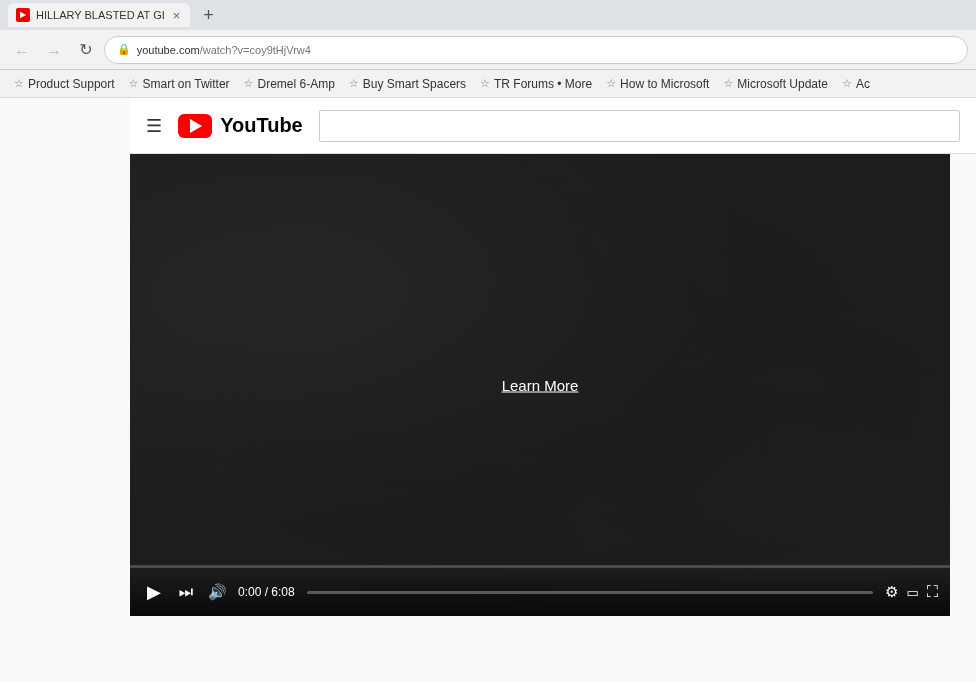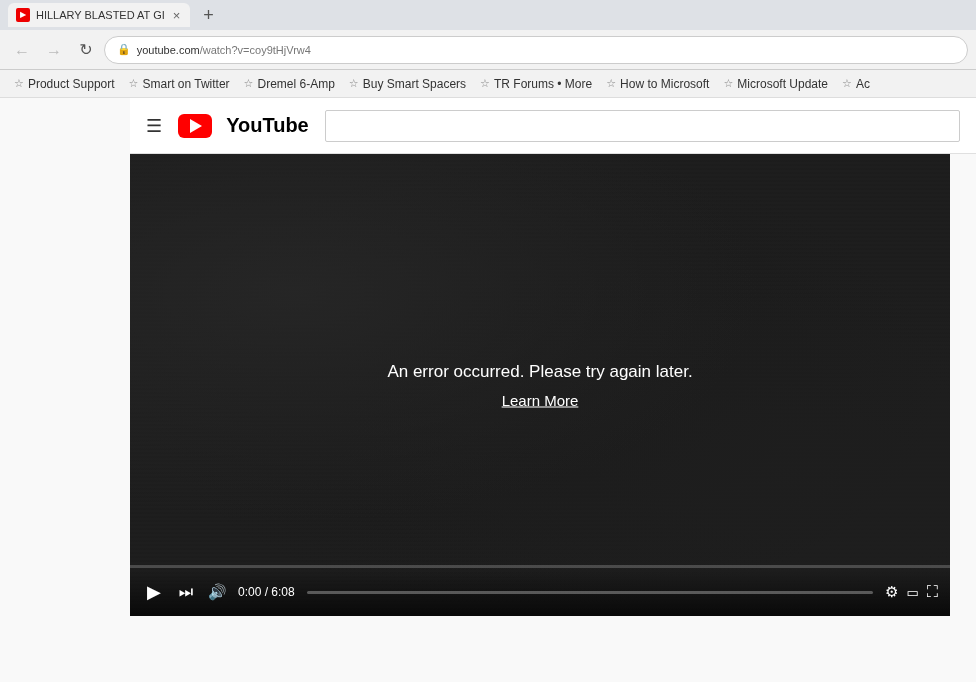--- a/index.html
+++ b/index.html
@@ -157,21 +157,21 @@
       border-bottom: 1px solid #e0e0e0;
     }
     .hamburger {
       font-size: 18px;
       color: #333;
       cursor: pointer;
     }
     .yt-logo {
       display: flex;
       align-items: center;
-      gap: 14px;
+      gap: 8px;
     }
     .yt-logo-icon {
       width: 34px;
       height: 24px;
       background: #ff0000;
       border-radius: 6px;
       display: flex;
       align-items: center;
       justify-content: center;
     }
@@ -394,21 +394,20 @@
         <span class="yt-logo-text">YouTube</span>
       </div>
       <input class="yt-search" type="text" placeholder="" style="">
     </div>
 
     <div class="video-area">
       <div class="video-player">
         <div class="video-noise"></div>
 
         <div class="video-error">
-          <div class="video-error-text">An error occurred. Please try again later.</div>
           <a class="video-learn-more">Learn More</a>
         </div>
 
         <div class="progress-line"></div>
 
         <div class="video-controls">
           <div class="ctrl-btn">▶</div>
           <div class="ctrl-btn" style="font-size:16px;">⏭</div>
           <div class="ctrl-btn" style="font-size:15px;">🔊</div>
           <span class="time-display">0:00 / 6:08</span>

